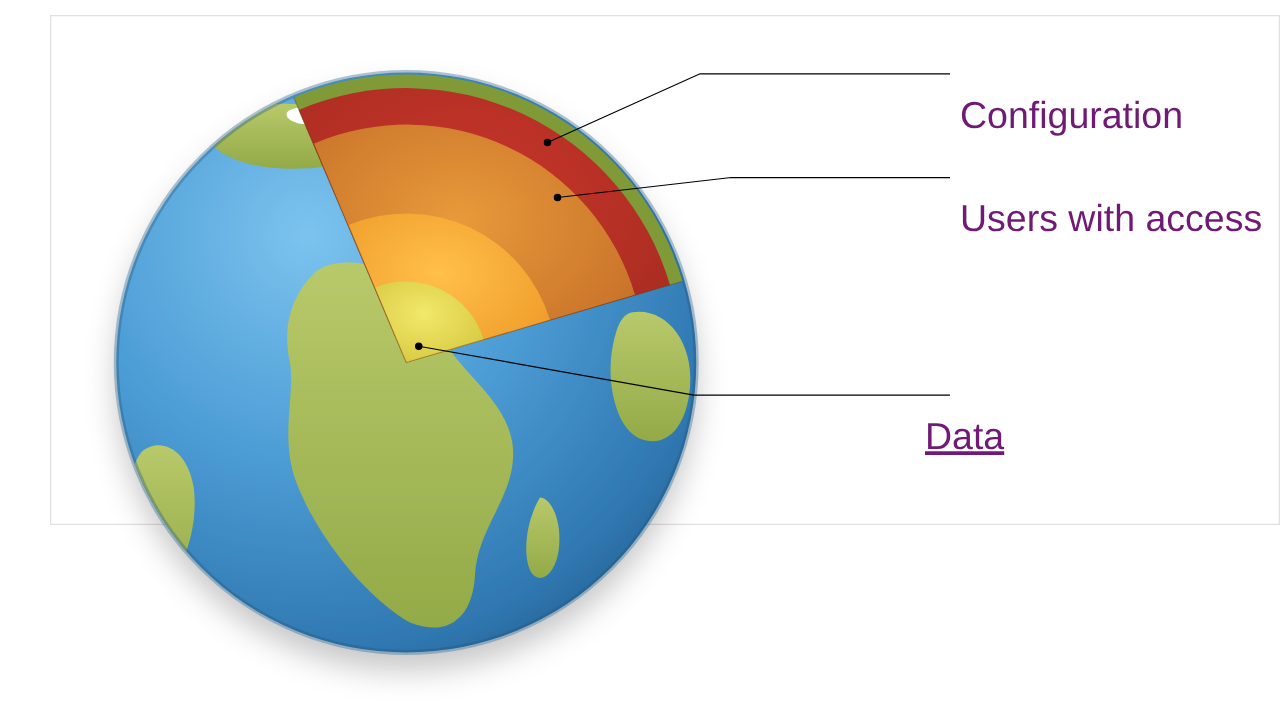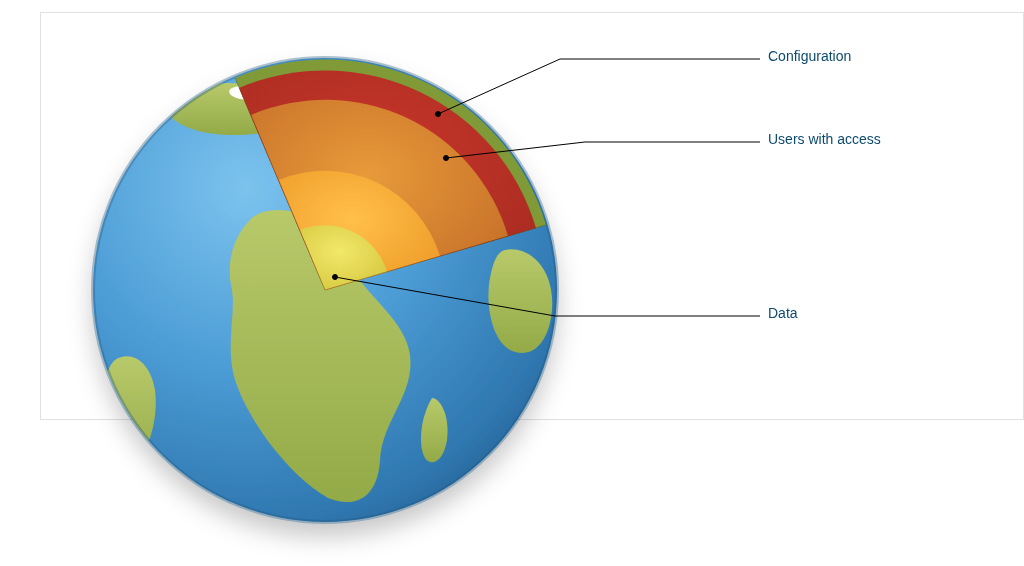--- a/index.html
+++ b/index.html
@@ -15,27 +15,28 @@
     position: absolute;
     left: 40px;
     top: 12px;
     width: 984px;
     height: 408px;
     border: 1px solid #e0e0e0;
     box-sizing: border-box;
   }
   .label {
     position: absolute;
-    font-size: 14px;
-    color: #0c4a6e;
+    font-size: 30px;
+    color: #701a75;
     white-space: nowrap;
+    margin-top: 28px;
   }
   .label-config { left: 768px; top: 48px; }
   .label-users  { left: 768px; top: 131px; text-align: right; }
-  .label-data   { left: 768px; top: 305px; }
+  .label-data   { left: 740px; top: 305px; text-decoration: underline; }
 
   svg.diagram {
     position: absolute;
     left: 0;
     top: 0;
     width: 1024px;
     height: 566px;
     overflow: visible;
   }
 </style>

